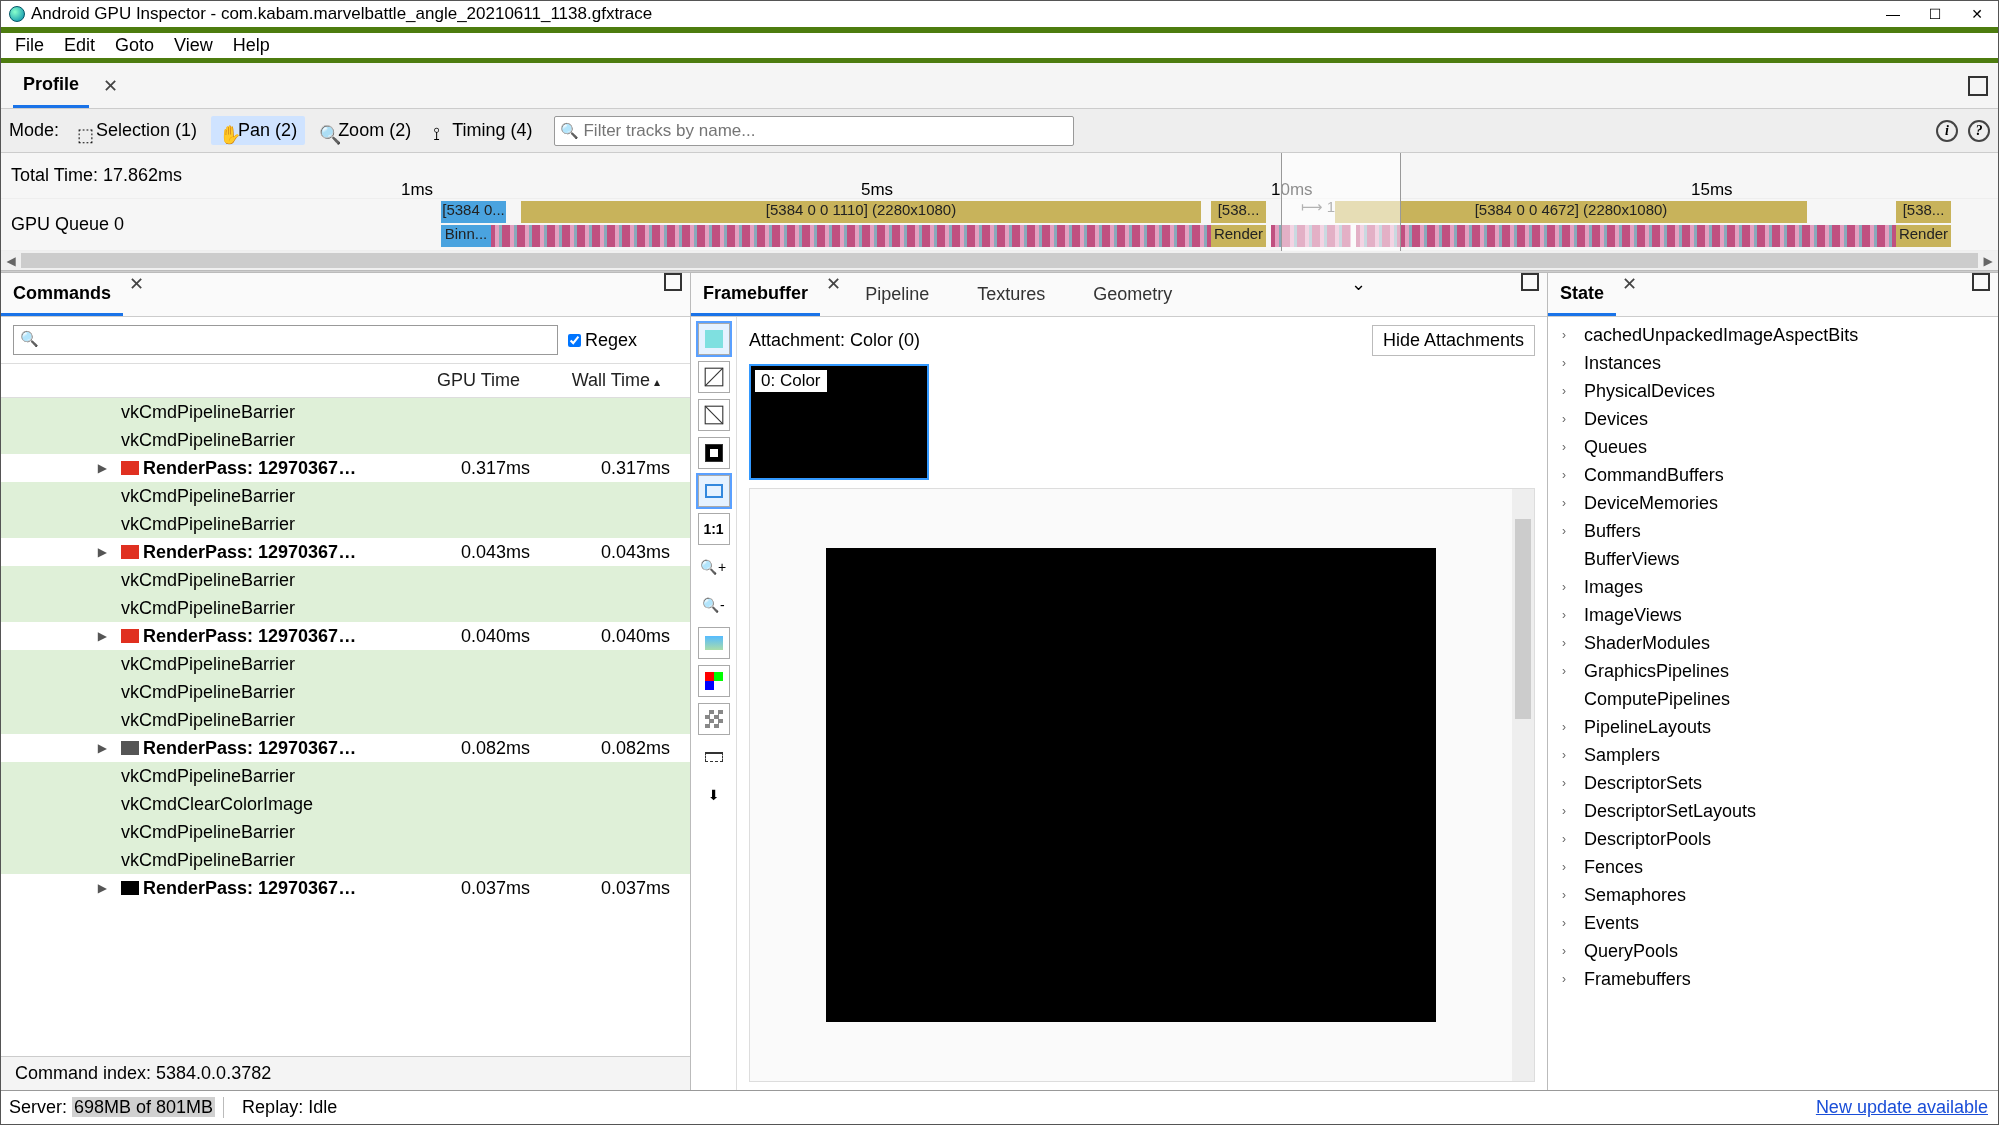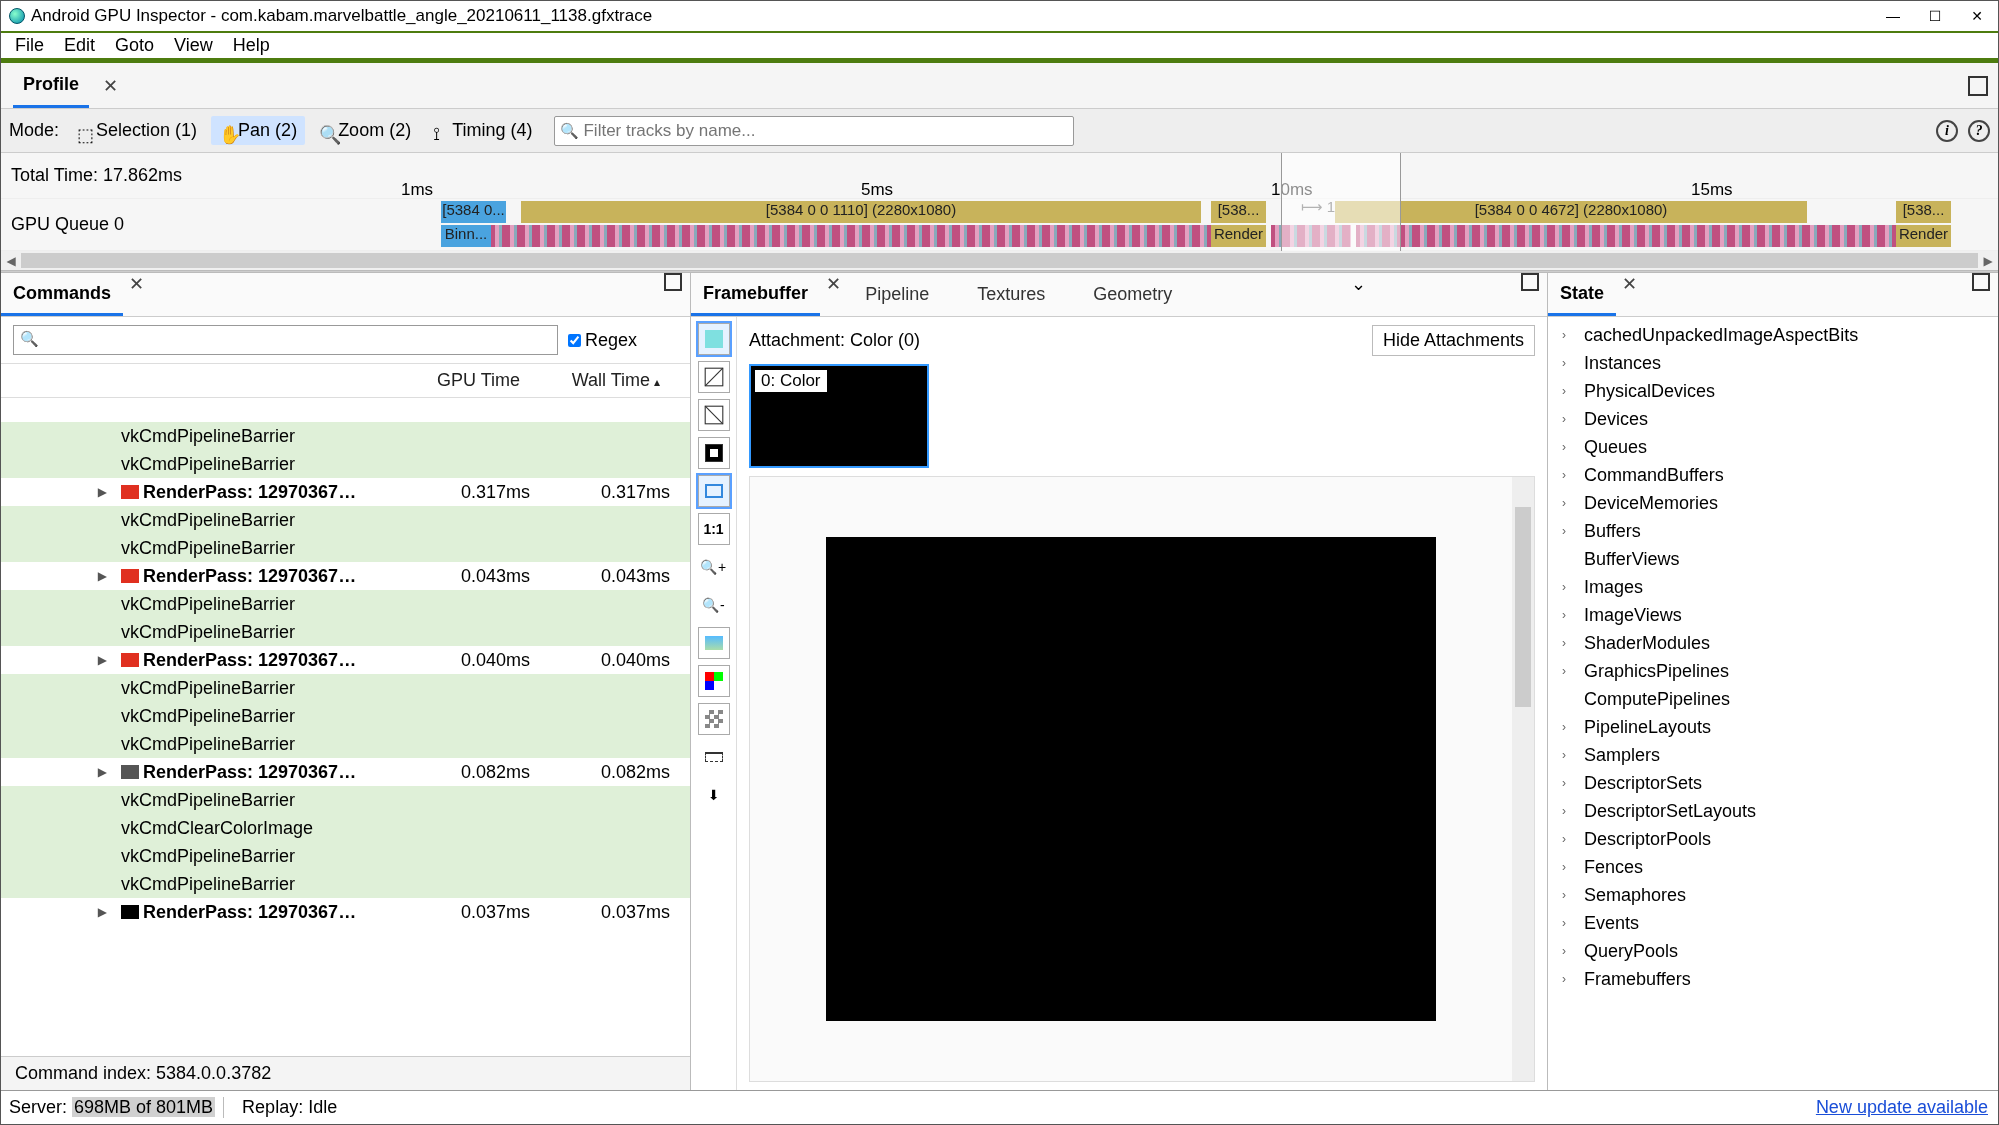--- a/index.html
+++ b/index.html
@@ -1,18 +1,18 @@
 <!DOCTYPE html>
 <html><head>
 <meta charset="utf-8">
 <style>
 * { box-sizing: border-box; margin: 0; padding: 0; font-family: "Segoe UI", Arial, sans-serif; }
 body { width: 1999px; height: 1125px; background: #fff; font-size: 18px; overflow: hidden; display: flex; flex-direction: column; border: 1px solid #555;}
 
-.titlebar { height: 32px; display: flex; align-items: center; padding-left: 8px; border-bottom: 2px solid #4d7c0f; font-size: 17px; }
+.titlebar { height: 32px; display: flex; align-items: center; padding-left: 8px; border-bottom: 6px solid #4d7c0f; font-size: 17px; }
 .titlebar .app-icon { width: 16px; height: 16px; border-radius: 50%; background: radial-gradient(circle at 35% 35%, #8fc,#08a); margin-right: 6px; border:1px solid #056;}
 .titlebar .title-text { flex:1; }
 .win-btns { display:flex; }
 .win-btns div { width:42px; height:30px; display:flex; align-items:center; justify-content:center; font-size:14px;}
 
 .menubar { height: 30px; display:flex; align-items:center; padding-left:6px; gap: 4px; font-size:18px; border-bottom:5px solid #4d7c0f;}
 .menubar span { padding: 2px 8px; }
 
 .tabrow { height: 46px; display:flex; align-items:center; padding-left:12px; border-bottom:1px solid #ccc; background:#f5f5f5;}
 .tabrow .ptab { font-weight:600; padding:10px 10px; border-bottom:3px solid #1a73e8; }
@@ -58,21 +58,21 @@
 
 .cmd-pane { width: 690px; border-right:1px solid #bbb;}
 .cmd-search { padding:8px 12px; display:flex; align-items:center; gap:10px; border-bottom:1px solid #ddd;}
 .cmd-search .sbox { flex:0 0 545px; height:30px; border:1px solid #999; position:relative;}
 .cmd-search .sbox .mag{ position:absolute; left:6px; top:4px; color:#777; font-size:15px;}
 .cmd-search input { border:none; width:100%; height:100%; padding-left:26px; font-size:16px;}
 .cmd-search label { display:flex; align-items:center; gap:4px; font-size:18px;}
 .cmd-cols { display:flex; font-size:18px; padding:6px 10px; border-bottom:1px solid #ddd; color:#222;}
 .cmd-cols .c1{flex:1;} .cmd-cols .c2{width:150px; text-align:right;} .cmd-cols .c3{width:160px; text-align:right; padding-right:20px;} .cmd-cols .sort{font-size:12px; margin-left:4px;}
 .cmd-list { flex:1; overflow:hidden; position:relative;}
-.cmd-list .rows { position:absolute; inset:0; overflow-y:auto;margin-top:24px; }
+.cmd-list .rows { position:absolute; inset:0; overflow-y:auto; }
 .row { display:flex; height:28px; align-items:center; font-size:18px;}
 .row .indent { width:120px; display:flex; justify-content:flex-end; padding-right:6px;}
 .row .exp { font-size:12px; color:#555; margin-right:8px;}
 .row .swatch { width:18px; height:14px; margin-right:4px; }
 .row .name { flex:1; overflow:hidden; white-space:nowrap;}
 .row.green { background:#dff0d8; }
 .row.bold .name { font-weight:700; }
 .row .t1{width:150px; text-align:right;} .row .t2{width:160px; text-align:right; padding-right:20px;}
 .cmd-footer { height:34px; border-top:1px solid #ccc; display:flex; align-items:center; padding-left:14px; background:#f4f4f4; font-size:18px;}
 
@@ -80,21 +80,21 @@
 .fb-body { flex:1; display:flex; min-height:0;}
 .fb-tools { width:46px; border-right:1px solid #ddd; display:flex; flex-direction:column; gap:6px; padding:6px; align-items:center;}
 .tool { width:32px; height:32px; border:1px solid #aaa; display:flex; align-items:center; justify-content:center; font-size:14px; background:#fff;}
 .tool.sel { outline:2px solid #5aa0ff; background:#e6f2ff;}
 .tool.nolabel { border:1px solid transparent;}
 .tool svg{width:22px;height:22px;}
 .fb-main { flex:1; display:flex; flex-direction:column; padding:8px 12px; gap:8px;}
 .fb-attline { display:flex; align-items:center; gap:12px;}
 .fb-attline .hide-btn { margin-left:auto; padding:4px 10px; border:1px solid #bbb; background:#fff; font-size:18px;}
 .fb-thumb-row { display:flex; gap:8px;}
-.fb-thumb { width:180px; height:104px; background:#000; border:2px solid #3399ff; position:relative;}
+.fb-thumb { width:180px; height:116px; background:#000; border:2px solid #3399ff; position:relative;}
 .fb-thumb .lbl { position:absolute; left:4px; top:4px; background:#fff; padding:1px 6px; font-size:17px;}
 .fb-preview-wrap { flex:1; display:flex; border:1px solid #ddd;}
 .fb-preview { flex:1; background:#fafafa; display:flex; align-items:center; justify-content:center;}
 .fb-preview .img { width:80%; height:80%; background:#000; }
 .fb-scroll { width:22px; background:#eee; position:relative;}
 .fb-scroll .vthumb{position:absolute; left:3px; right:3px; top:30px; height:200px; background:#ccc;}
 .fb-dim { padding:4px 0 0 20px; font-size:18px;}
 
 .state-pane { width:450px;}
 .state-list { flex:1; overflow-y:auto; padding:4px 0;}

